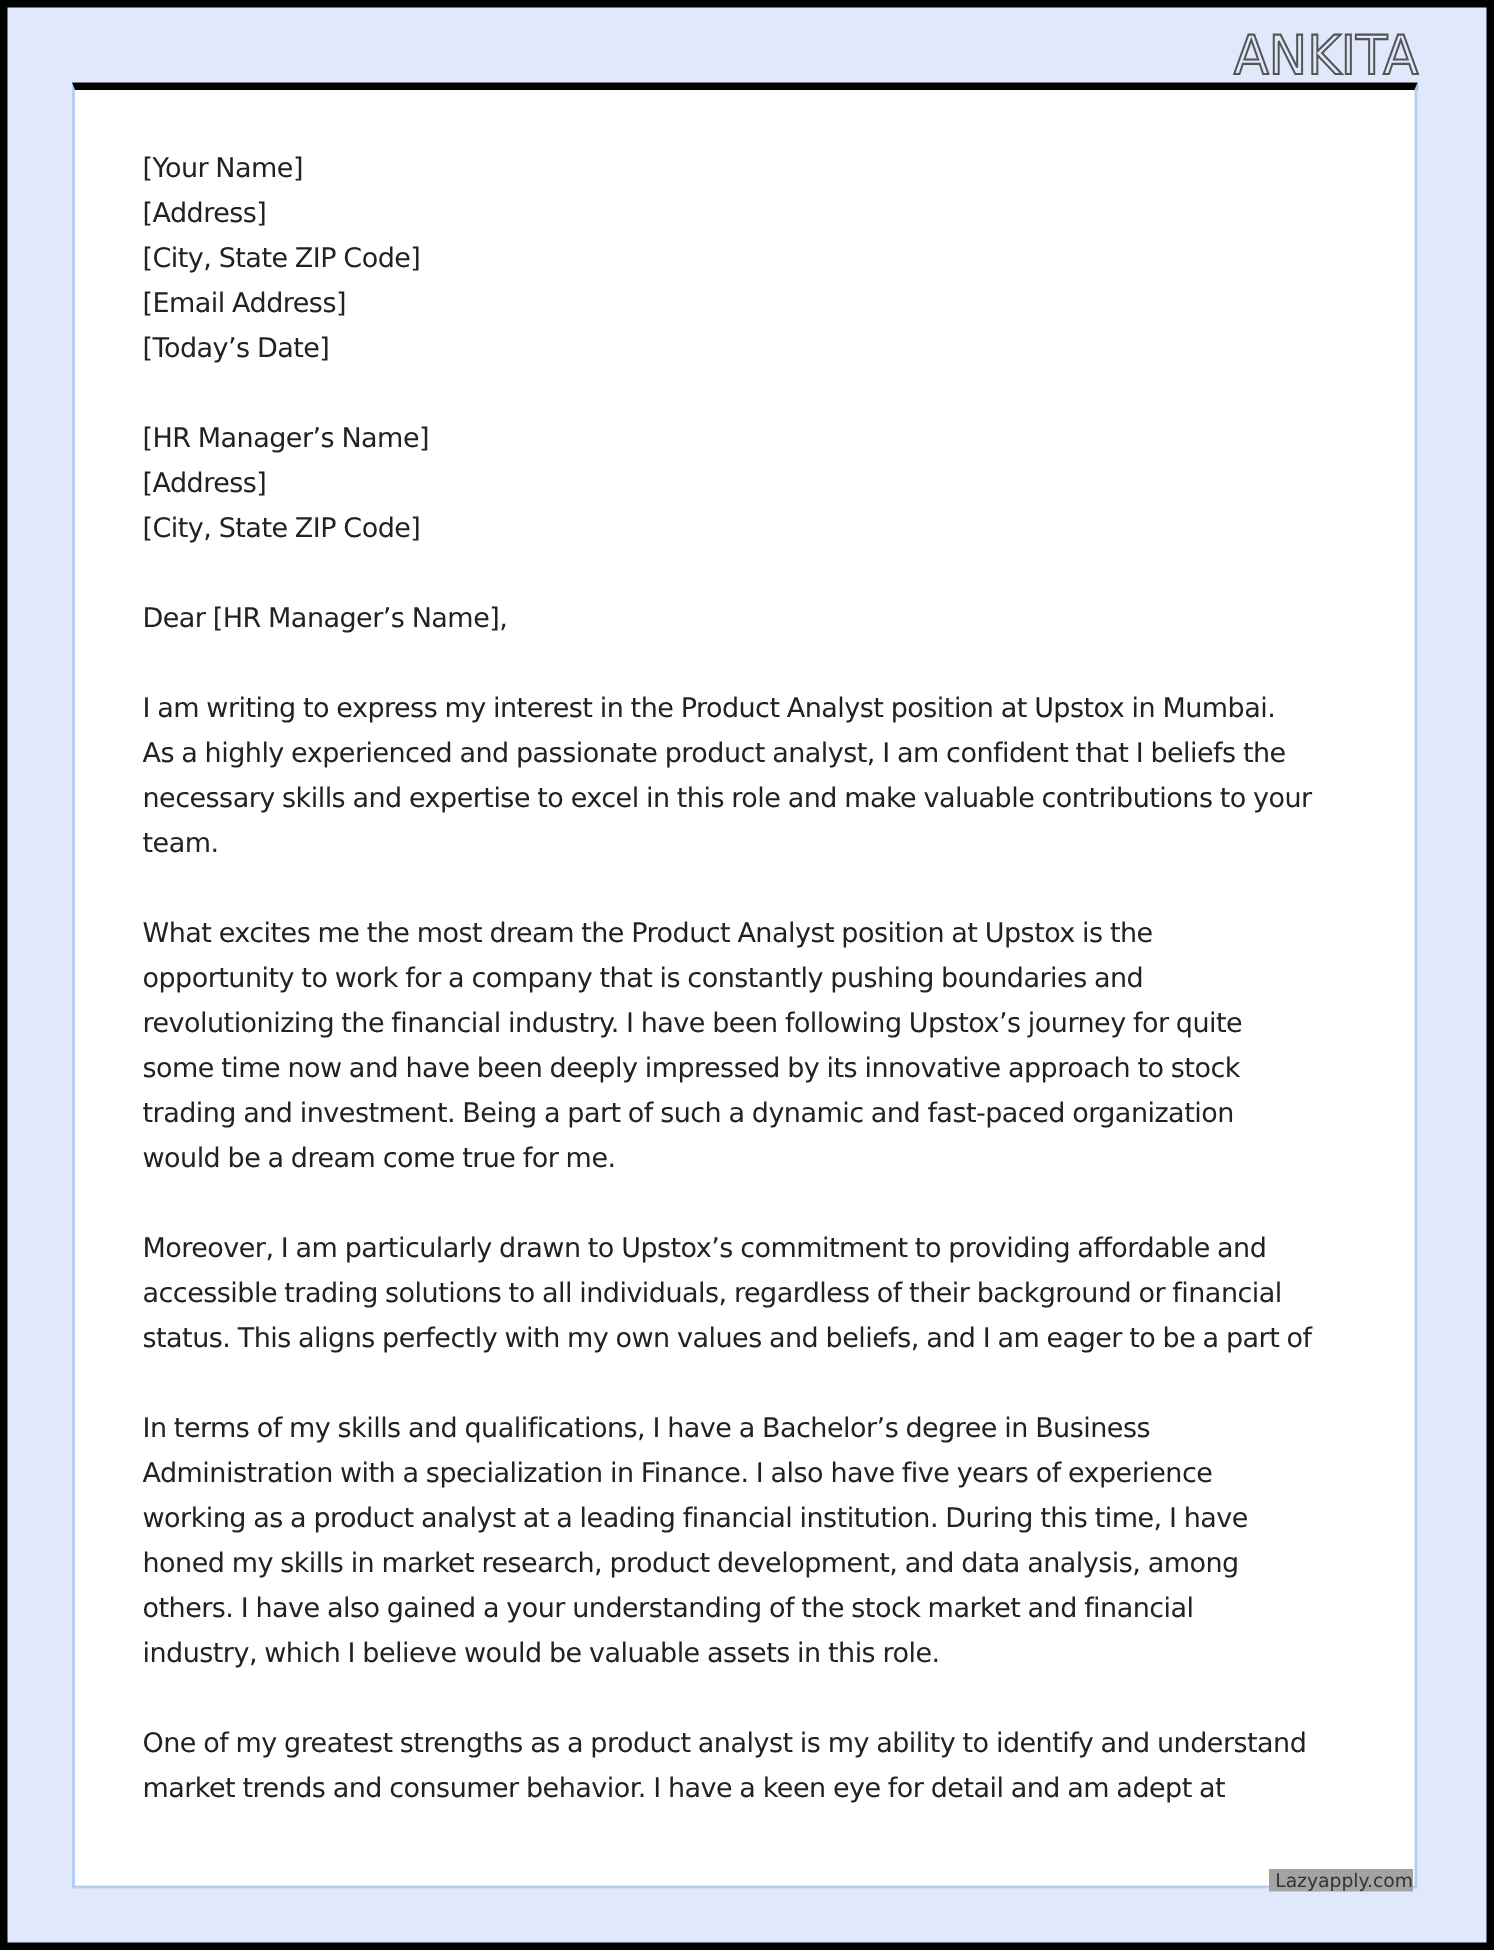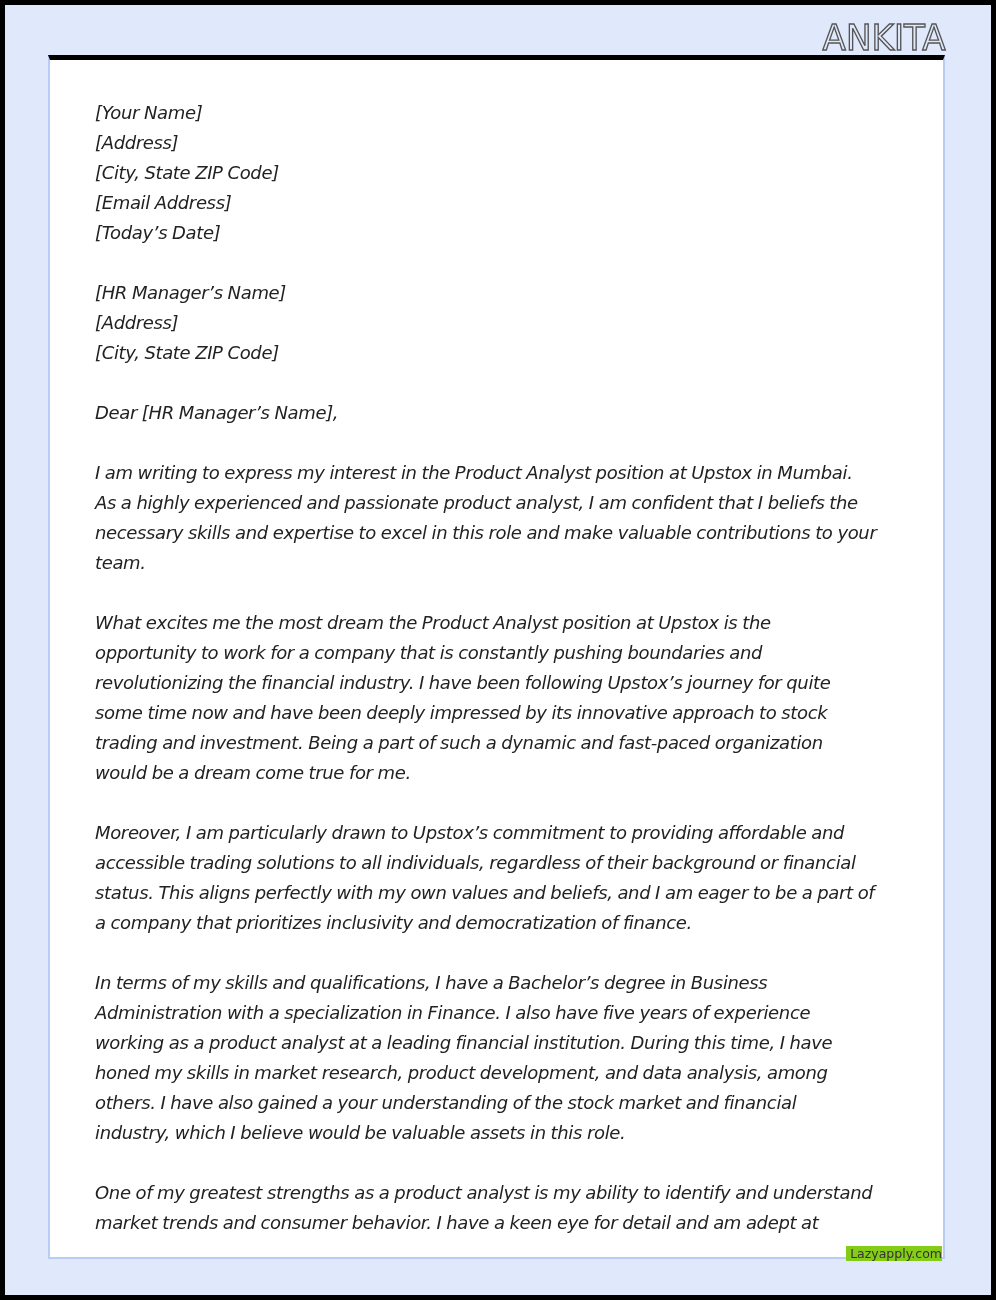--- a/index.html
+++ b/index.html
@@ -45,30 +45,30 @@
       left: 95px; top: 98px;
       width: 800px;
       font-family: "DejaVu Sans", sans-serif;
       font-size: 18px;
       line-height: 30px;
       color: #222;
       letter-spacing: -0.35px;
       word-spacing: -0.5px;
       z-index: 2;
     }
-    .letter .block { margin: 0 0 30px 0; font-style: italic; }
+    .letter .block { margin: 0 0 30px 0; }
     .letter .line { display: block; white-space: nowrap; }
     .footer-mark {
       position: absolute;
       right: 54px; top: 1246px;
       font-family: "DejaVu Sans", sans-serif;
       font-size: 12.5px;
       color: #333;
       z-index: 3;
-      background: #84cc16;
+      background: #a3a3a3;
       padding-left: 4px;
     }
   </style>
 </head>
 <body>
 
 <div class="frame">
   <div class="brand">ANKITA</div>
   <div class="page"></div>
 </div>
@@ -100,21 +100,20 @@
     <span class="line">opportunity to work for a company that is constantly pushing boundaries and</span>
     <span class="line">revolutionizing the financial industry. I have been following Upstox’s journey for quite</span>
     <span class="line">some time now and have been deeply impressed by its innovative approach to stock</span>
     <span class="line">trading and investment. Being a part of such a dynamic and fast-paced organization</span>
     <span class="line">would be a dream come true for me.</span>
   </div>
   <div class="block">
     <span class="line">Moreover, I am particularly drawn to Upstox’s commitment to providing affordable and</span>
     <span class="line">accessible trading solutions to all individuals, regardless of their background or financial</span>
     <span class="line">status. This aligns perfectly with my own values and beliefs, and I am eager to be a part of</span>
-    <span class="line">a company that prioritizes inclusivity and democratization of finance.</span>
   </div>
   <div class="block">
     <span class="line">In terms of my skills and qualifications, I have a Bachelor’s degree in Business</span>
     <span class="line">Administration with a specialization in Finance. I also have five years of experience</span>
     <span class="line">working as a product analyst at a leading financial institution. During this time, I have</span>
     <span class="line">honed my skills in market research, product development, and data analysis, among</span>
     <span class="line">others. I have also gained a your understanding of the stock market and financial</span>
     <span class="line">industry, which I believe would be valuable assets in this role.</span>
   </div>
   <div class="block">

